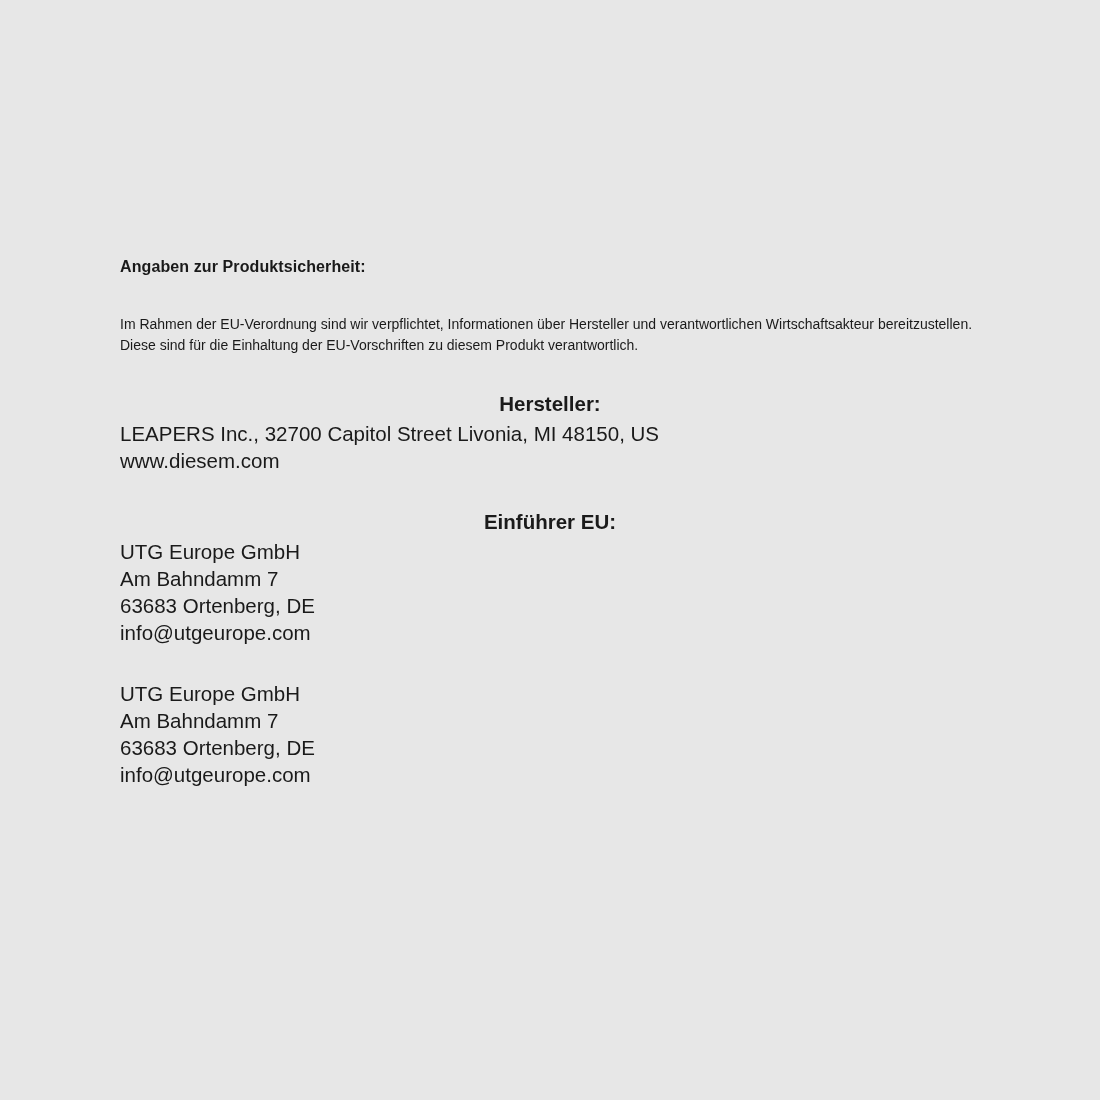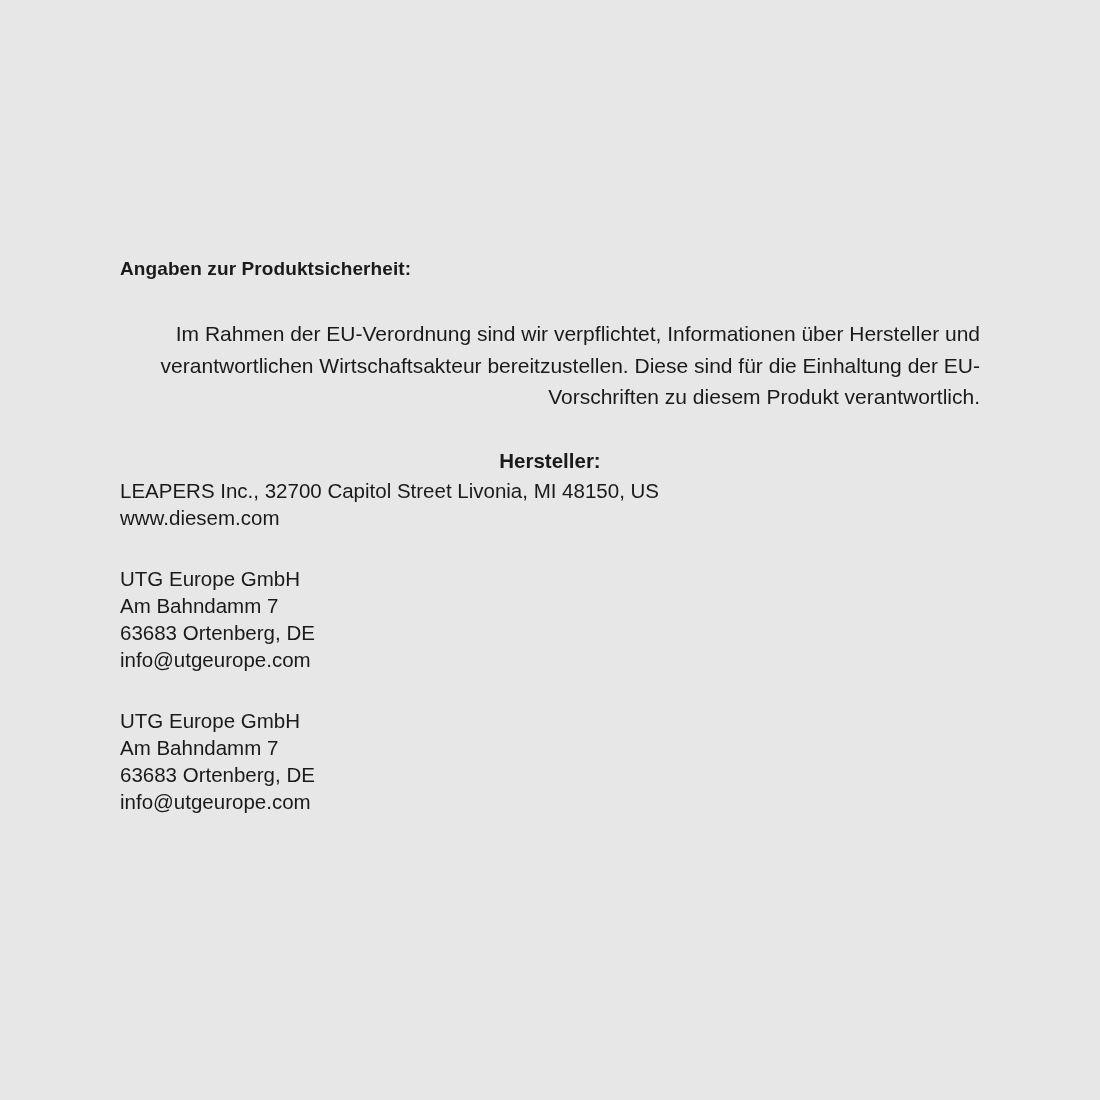--- a/index.html
+++ b/index.html
@@ -20,33 +20,32 @@
     height: 1100px;
     box-sizing: border-box;
   }
   .content {
     position: absolute;
     left: 120px;
     top: 256px;
     width: 860px;
   }
   .heading {
-    font-size: 19px;
+    font-size: 16px;
     font-weight: bold;
     line-height: 1.35;
     letter-spacing: 0.1px;
     margin: 0;
   }
   .intro {
-    font-size: 21px;
+    font-size: 14px;
     font-weight: normal;
     line-height: 1.52;
     margin: 36px 0 0 0;
     max-width: 860px;
-    text-align: right;
   }
   .block {
     margin-top: 34px;
   }
   .block-title {
     font-size: 20.5px;
     font-weight: bold;
     line-height: 1.35;
     margin: 0 0 2px 0;
     text-align: center;
@@ -68,20 +67,21 @@
 
     <p class="intro">Im Rahmen der EU-Verordnung sind wir verpflichtet, Informationen über Hersteller und verantwortlichen Wirtschaftsakteur bereitzustellen. Diese sind für die Einhaltung der EU-Vorschriften zu diesem Produkt verantwortlich.</p>
 
     <div class="block">
       <p class="block-title">Hersteller:</p>
       <p class="block-line">LEAPERS Inc., 32700 Capitol Street Livonia, MI 48150, US</p>
       <p class="block-line">www.diesem.com</p>
     </div>
 
     <div class="block">
+      <p class="block-title">Einführer EU:</p>
       <p class="block-line">UTG Europe GmbH</p>
       <p class="block-line">Am Bahndamm 7</p>
       <p class="block-line">63683 Ortenberg, DE</p>
       <p class="block-line">info@utgeurope.com</p>
     </div>
 
     <div class="block">
       <p class="block-line">UTG Europe GmbH</p>
       <p class="block-line">Am Bahndamm 7</p>
       <p class="block-line">63683 Ortenberg, DE</p>

